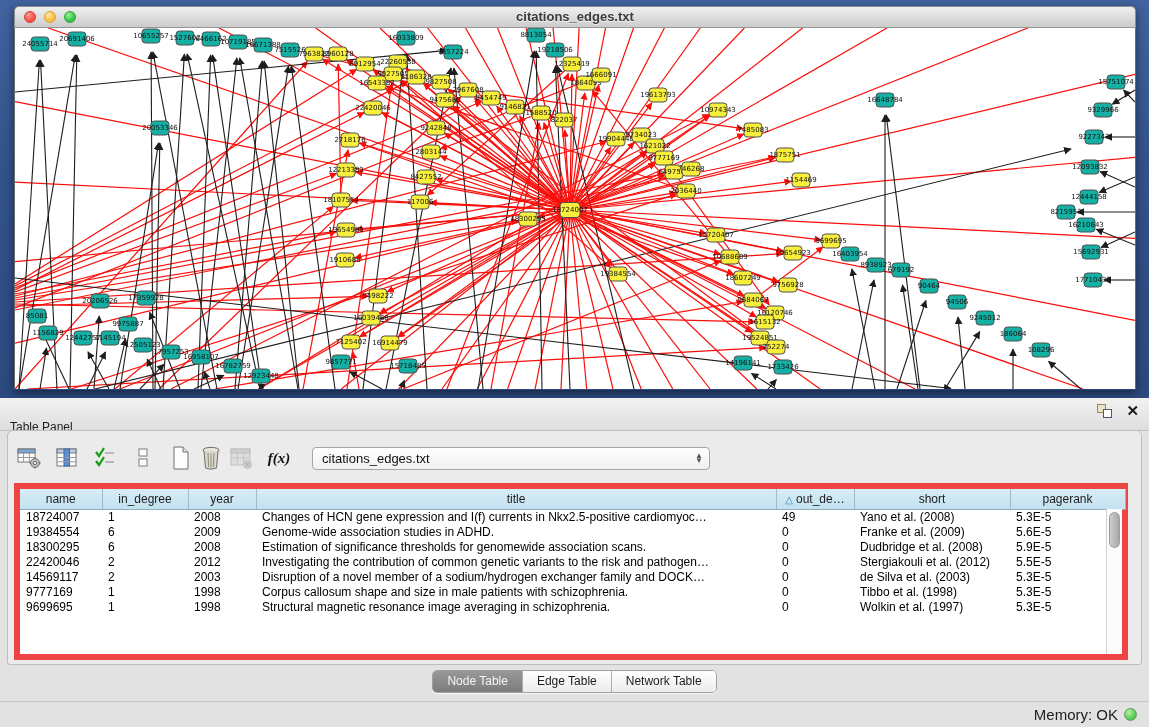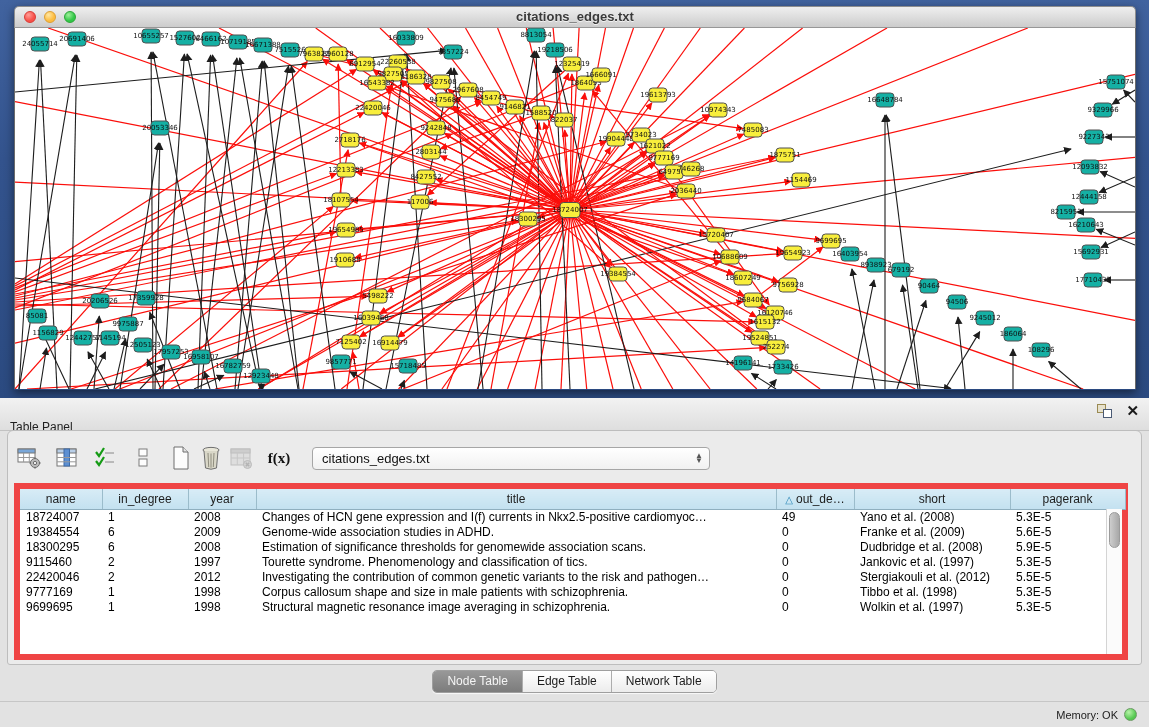--- a/index.html
+++ b/index.html
@@ -55,21 +55,21 @@
   .close-ic{ font-size:15px; font-weight:bold; color:#1a1a1a; cursor:pointer; line-height:14px; }
 
   .inner-panel{
     position:absolute; left:7px; top:32px; width:1135px; height:235px;
     background:#ebebeb; border:1px solid #bdbdbd; border-radius:6px 6px 3px 3px;
   }
   .toolbar{ position:absolute; left:6px; top:8px; height:38px; display:flex; align-items:center; }
   .tbtn{ width:30px; height:30px; border:none; background:transparent; display:flex; align-items:center; justify-content:center; cursor:pointer; padding:0; }
   .tbtn.gap{ margin-left:8px; }
   .tbtn svg{ display:block; }
-  .fx-label{ font-family:"Liberation Serif",serif; font-weight:bold; font-size:15px; color:#111; }
+  .fx-label{ font-family:"Liberation Serif",serif; font-style:italic; font-weight:bold; font-size:15px; color:#111; }
   .combo{
     margin-left:18px; width:398px; height:23px; background:linear-gradient(#ffffff,#f1f1f1);
     border:1px solid #a6a6a6; border-radius:4px; display:flex; align-items:center;
     font-size:13px; color:#111; padding:0 6px 0 9px; cursor:pointer;
   }
   .combo .combo-text{ flex:1; }
   .combo .stepper{ display:flex; flex-direction:column; align-items:center; line-height:5px; color:#555; font-size:8px; }
 
   .table-wrap{
     position:absolute; left:6px; top:52px; width:1114px; height:177px;
@@ -101,21 +101,21 @@
   .seg .tab{
     height:21px; line-height:21px; padding:0 14px; font-size:12px; color:#1c1c1c;
     background:linear-gradient(#ffffff,#ececec); border-right:1px solid #adadad; cursor:pointer;
   }
   .seg .tab:last-child{ border-right:none; }
   .seg .tab.selected{ background:linear-gradient(#989898,#7c7c7c); color:#f5f5f5; }
 
   .status-bar{
     position:absolute; left:0; bottom:0; width:100%; height:26px;
     border-top:1px solid #c6c6c6; display:flex; align-items:center; justify-content:flex-end;
-    padding-right:12px; gap:6px; font-size:11px; color:#222; background:#e2e2e2;
+    padding-right:12px; gap:6px; font-size:15px; color:#222; background:#e2e2e2;
   }
   .mem-dot{
     width:13px; height:13px; border-radius:50%;
     background:radial-gradient(circle at 35% 30%,#b7f3a8,#53c84f 65%); border:1px solid #6a9a62;
   }
 </style>
 </head>
 <body>
 
 <div class="app">
@@ -907,36 +907,36 @@
               <tr>
                 <td>18300295</td>
                 <td>6</td>
                 <td>2008</td>
                 <td>Estimation of significance thresholds for genomewide association scans.</td>
                 <td>0</td>
                 <td>Dudbridge et al. (2008)</td>
                 <td>5.9E-5</td>
               </tr>
               <tr>
-                <td>9115460</td>
-                <td>2</td>
-                <td>1997</td>
-                <td>Tourette syndrome. Phenomenology and classification of tics.</td>
-                <td>0</td>
-                <td>Jankovic et al. (1997)</td>
-                <td>5.3E-5</td>
-              </tr>
-              <tr>
                 <td>22420046</td>
                 <td>2</td>
                 <td>2012</td>
                 <td>Investigating the contribution of common genetic variants to the risk and pathogen…</td>
                 <td>0</td>
                 <td>Stergiakouli et al. (2012)</td>
                 <td>5.5E-5</td>
+              </tr>
+              <tr>
+                <td>14569117</td>
+                <td>2</td>
+                <td>2003</td>
+                <td>Disruption of a novel member of a sodium/hydrogen exchanger family and DOCK…</td>
+                <td>0</td>
+                <td>de Silva et al. (2003)</td>
+                <td>5.3E-5</td>
               </tr>
               <tr>
                 <td>9777169</td>
                 <td>1</td>
                 <td>1998</td>
                 <td>Corpus callosum shape and size in male patients with schizophrenia.</td>
                 <td>0</td>
                 <td>Tibbo et al. (1998)</td>
                 <td>5.3E-5</td>
               </tr>

